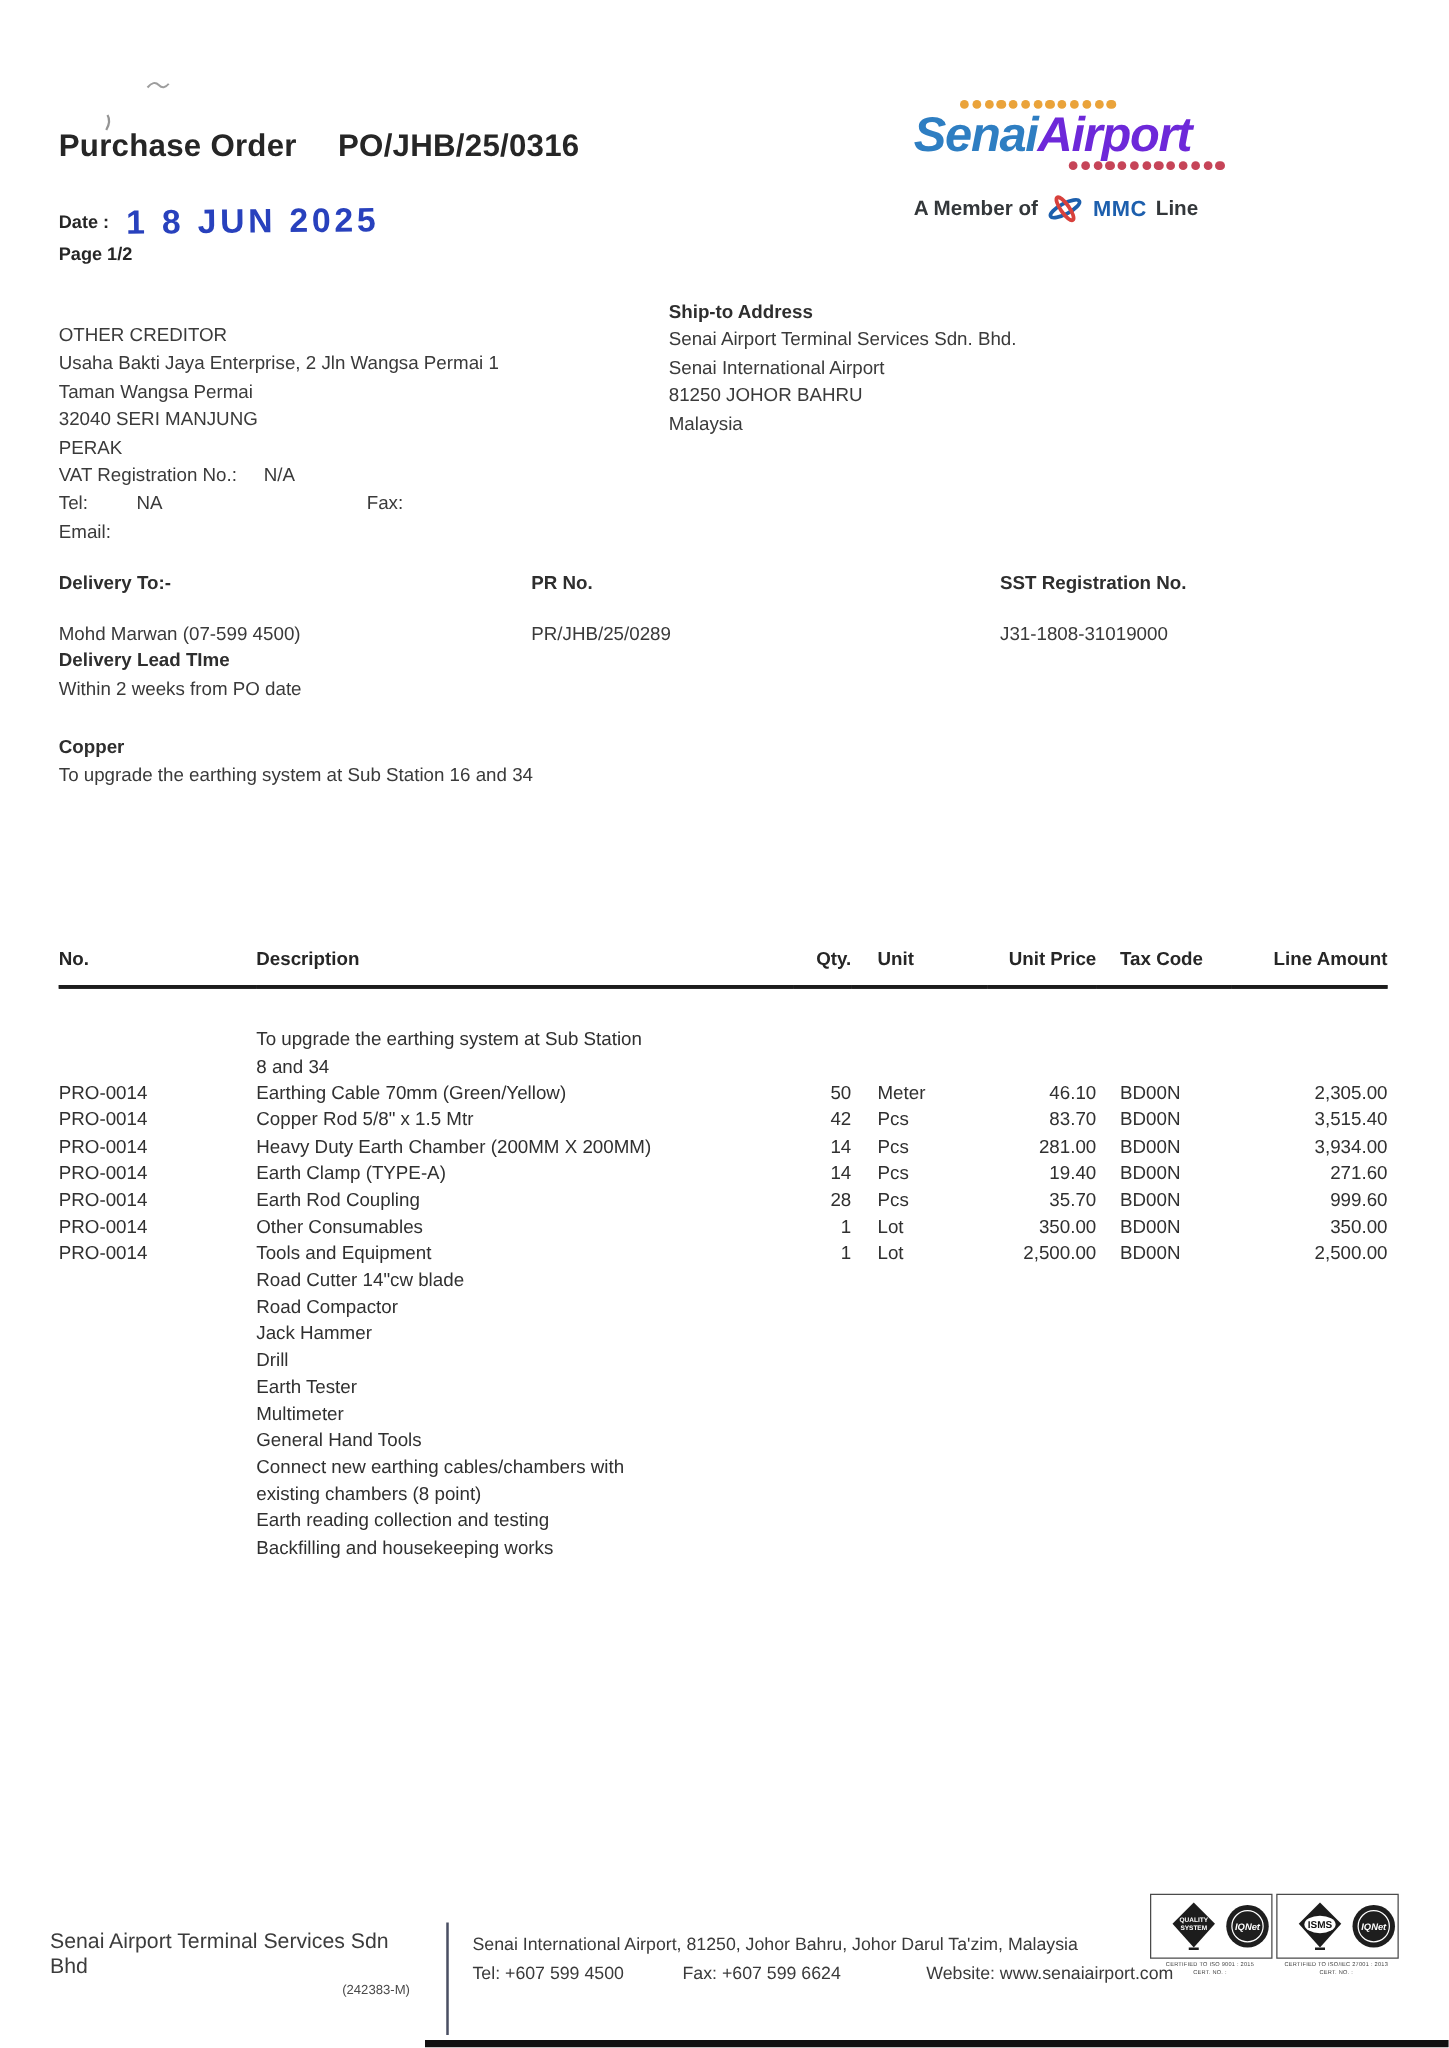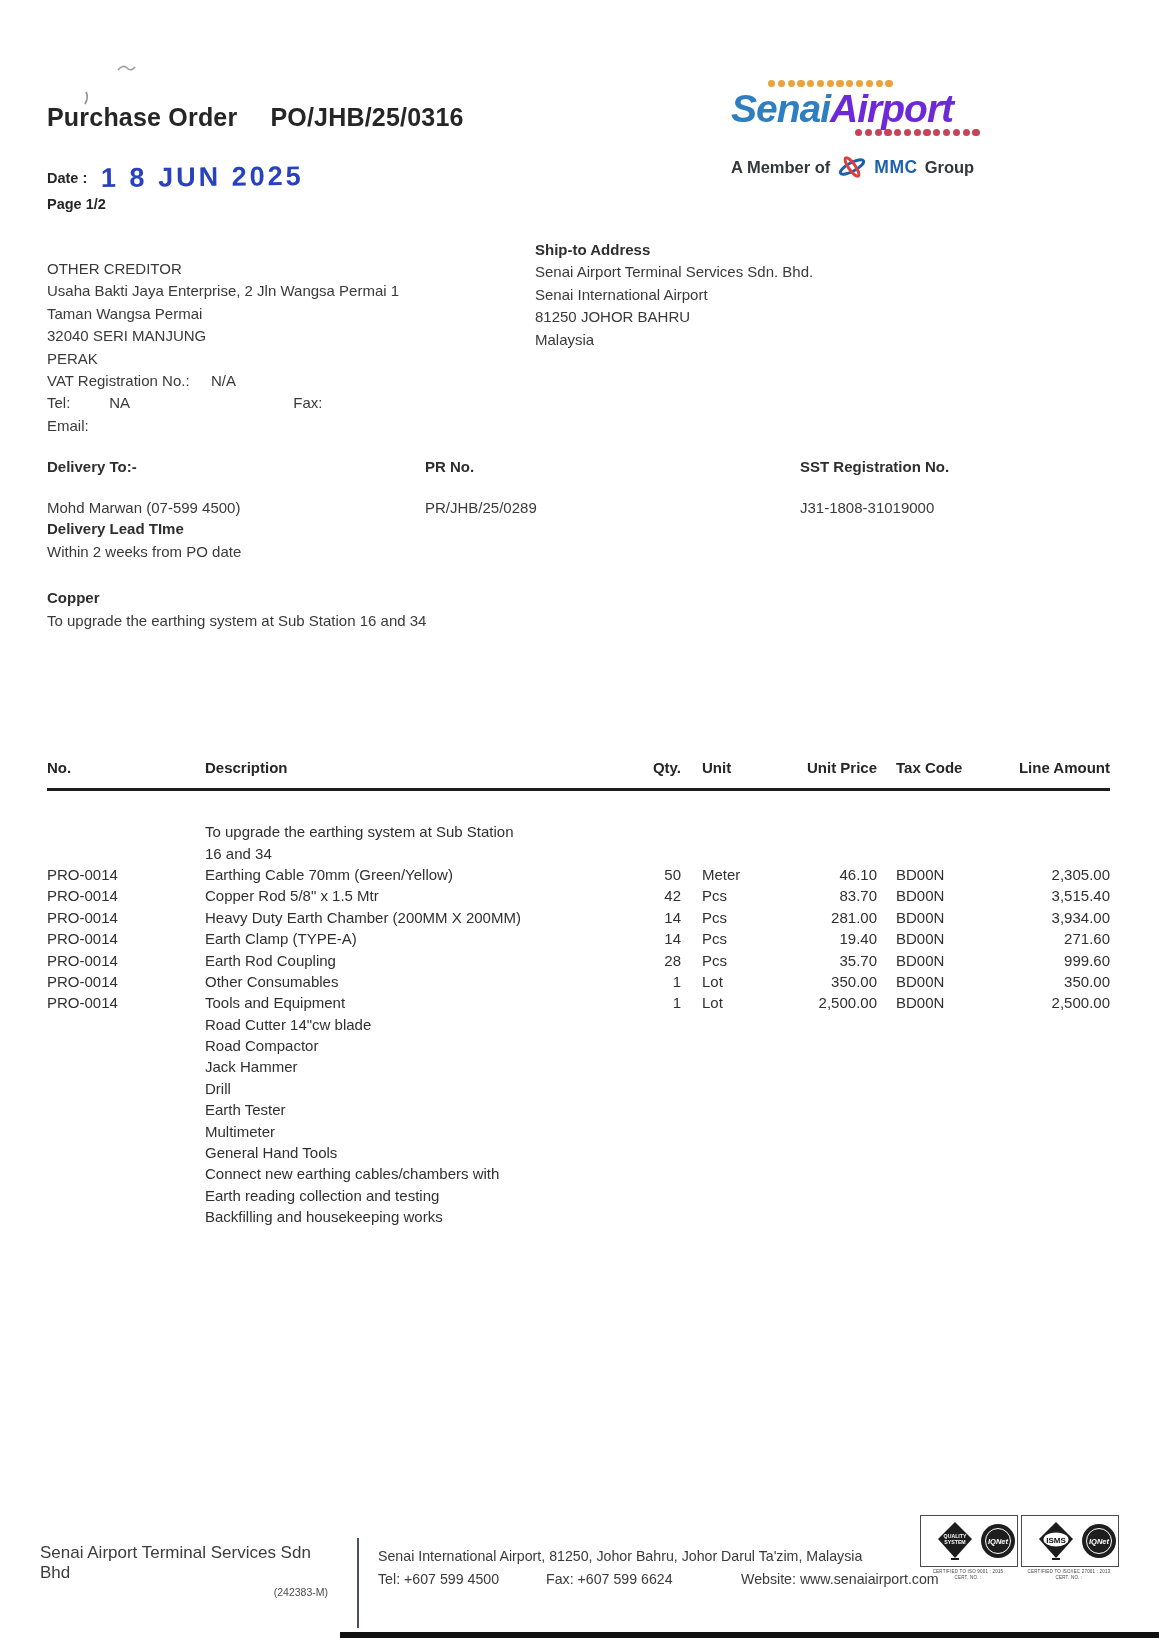--- a/index.html
+++ b/index.html
@@ -133,21 +133,21 @@
       <span class="dot dot-red"></span>
       <span class="dot dot-red"></span>
     </div>
   <div class="member-row">
     <span class="member-prefix">A Member of</span>
     <svg width="30" height="24" viewBox="0 0 30 24">
       <ellipse cx="15" cy="12" rx="13" ry="4.2" fill="none" stroke="#1d5fad" stroke-width="3" transform="rotate(-28 15 12)"></ellipse>
       <ellipse cx="15" cy="12" rx="11" ry="3.4" fill="none" stroke="#d8413c" stroke-width="3" transform="rotate(55 15 12)"></ellipse>
     </svg>
     <span class="member-mmc">MMC</span>
-    <span class="member-group">Group</span>
+    <span class="member-group">Line</span>
   </div>
 </div>
 
 <div class="abs vendor">
   <div>OTHER CREDITOR</div>
   <div>Usaha Bakti Jaya Enterprise, 2 Jln Wangsa Permai 1</div>
   <div>Taman Wangsa Permai</div>
   <div>32040 SERI MANJUNG</div>
   <div>PERAK</div>
   <div>
@@ -223,21 +223,21 @@
           <td class="col-no"></td>
           <td class="col-description">To upgrade the earthing system at Sub Station</td>
           <td class="col-qty"></td>
           <td class="col-unit"></td>
           <td class="col-unit_price"></td>
           <td class="col-tax_code"></td>
           <td class="col-line_amount"></td>
         </tr>
         <tr>
           <td class="col-no"></td>
-          <td class="col-description">16 and 34</td>
+          <td class="col-description">8 and 34</td>
           <td class="col-qty"></td>
           <td class="col-unit"></td>
           <td class="col-unit_price"></td>
           <td class="col-tax_code"></td>
           <td class="col-line_amount"></td>
         </tr>
         <tr>
           <td class="col-no">PRO-0014</td>
           <td class="col-description">Earthing Cable 70mm (Green/Yellow)</td>
           <td class="col-qty">50</td>
@@ -359,20 +359,29 @@
           <td class="col-description">General Hand Tools</td>
           <td class="col-qty"></td>
           <td class="col-unit"></td>
           <td class="col-unit_price"></td>
           <td class="col-tax_code"></td>
           <td class="col-line_amount"></td>
         </tr>
         <tr>
           <td class="col-no"></td>
           <td class="col-description">Connect new earthing cables/chambers with</td>
+          <td class="col-qty"></td>
+          <td class="col-unit"></td>
+          <td class="col-unit_price"></td>
+          <td class="col-tax_code"></td>
+          <td class="col-line_amount"></td>
+        </tr>
+        <tr>
+          <td class="col-no"></td>
+          <td class="col-description">existing chambers (8 point)</td>
           <td class="col-qty"></td>
           <td class="col-unit"></td>
           <td class="col-unit_price"></td>
           <td class="col-tax_code"></td>
           <td class="col-line_amount"></td>
         </tr>
         <tr>
           <td class="col-no"></td>
           <td class="col-description">Earth reading collection and testing</td>
           <td class="col-qty"></td>

